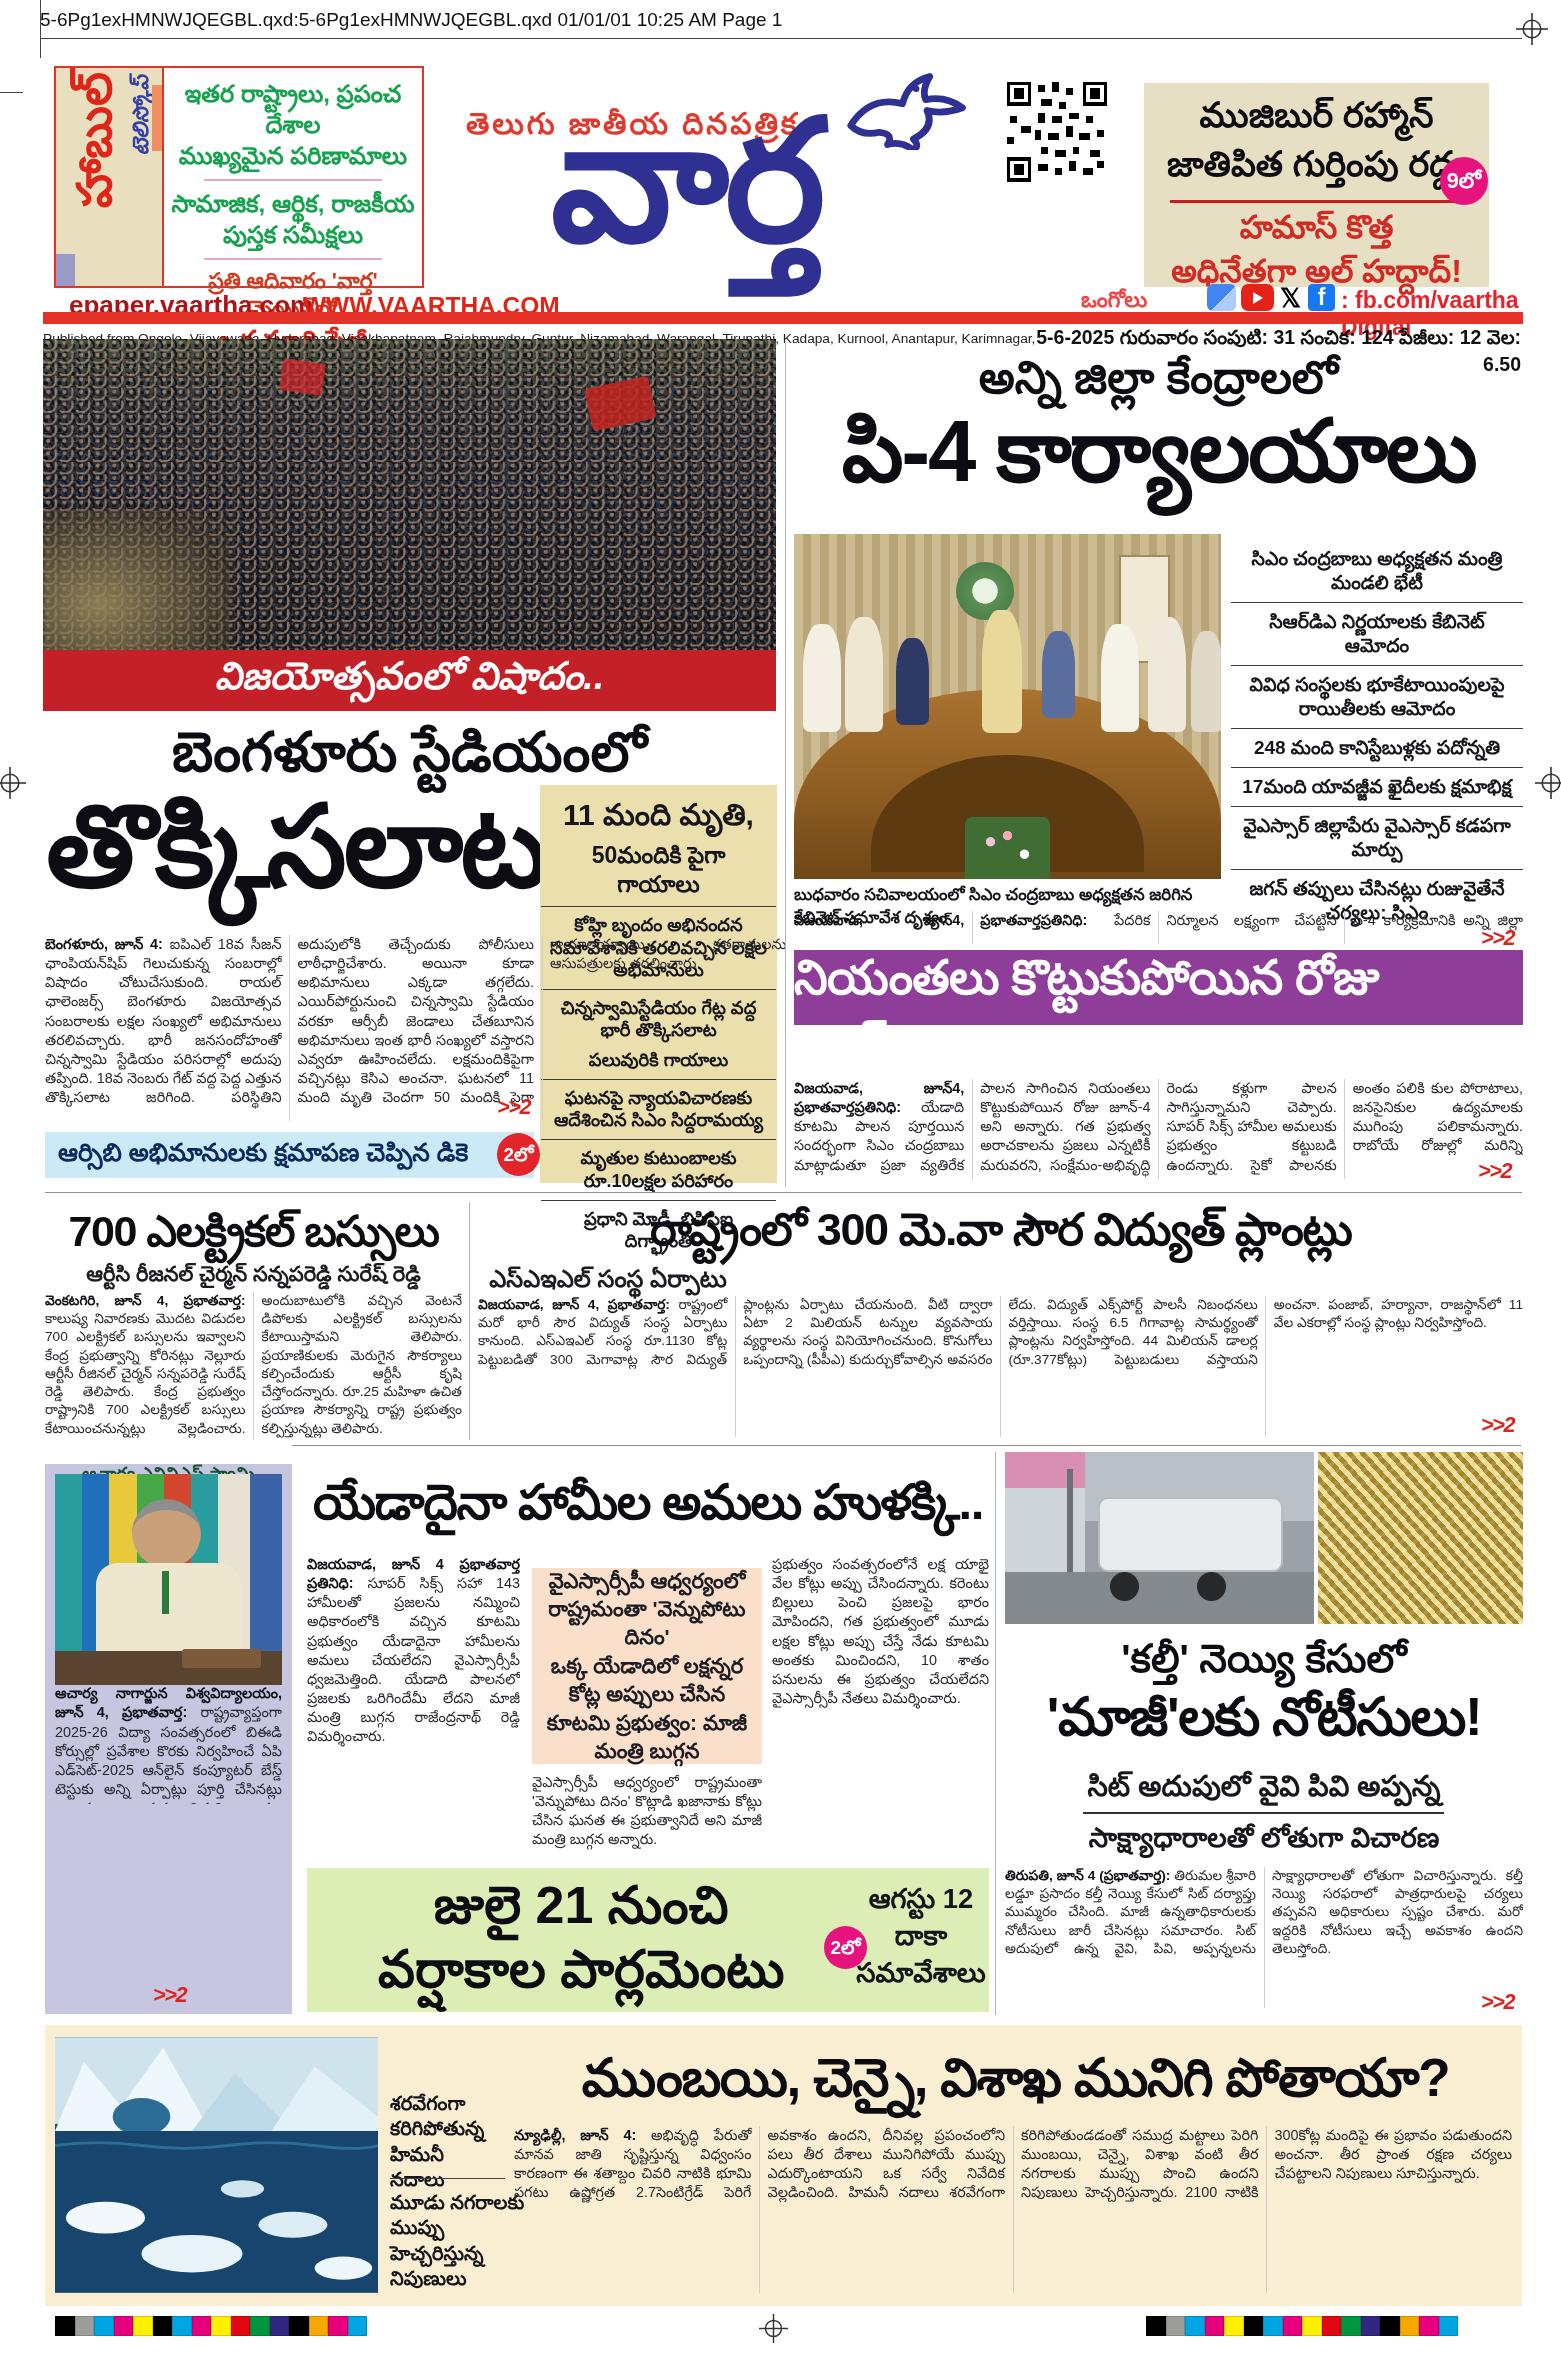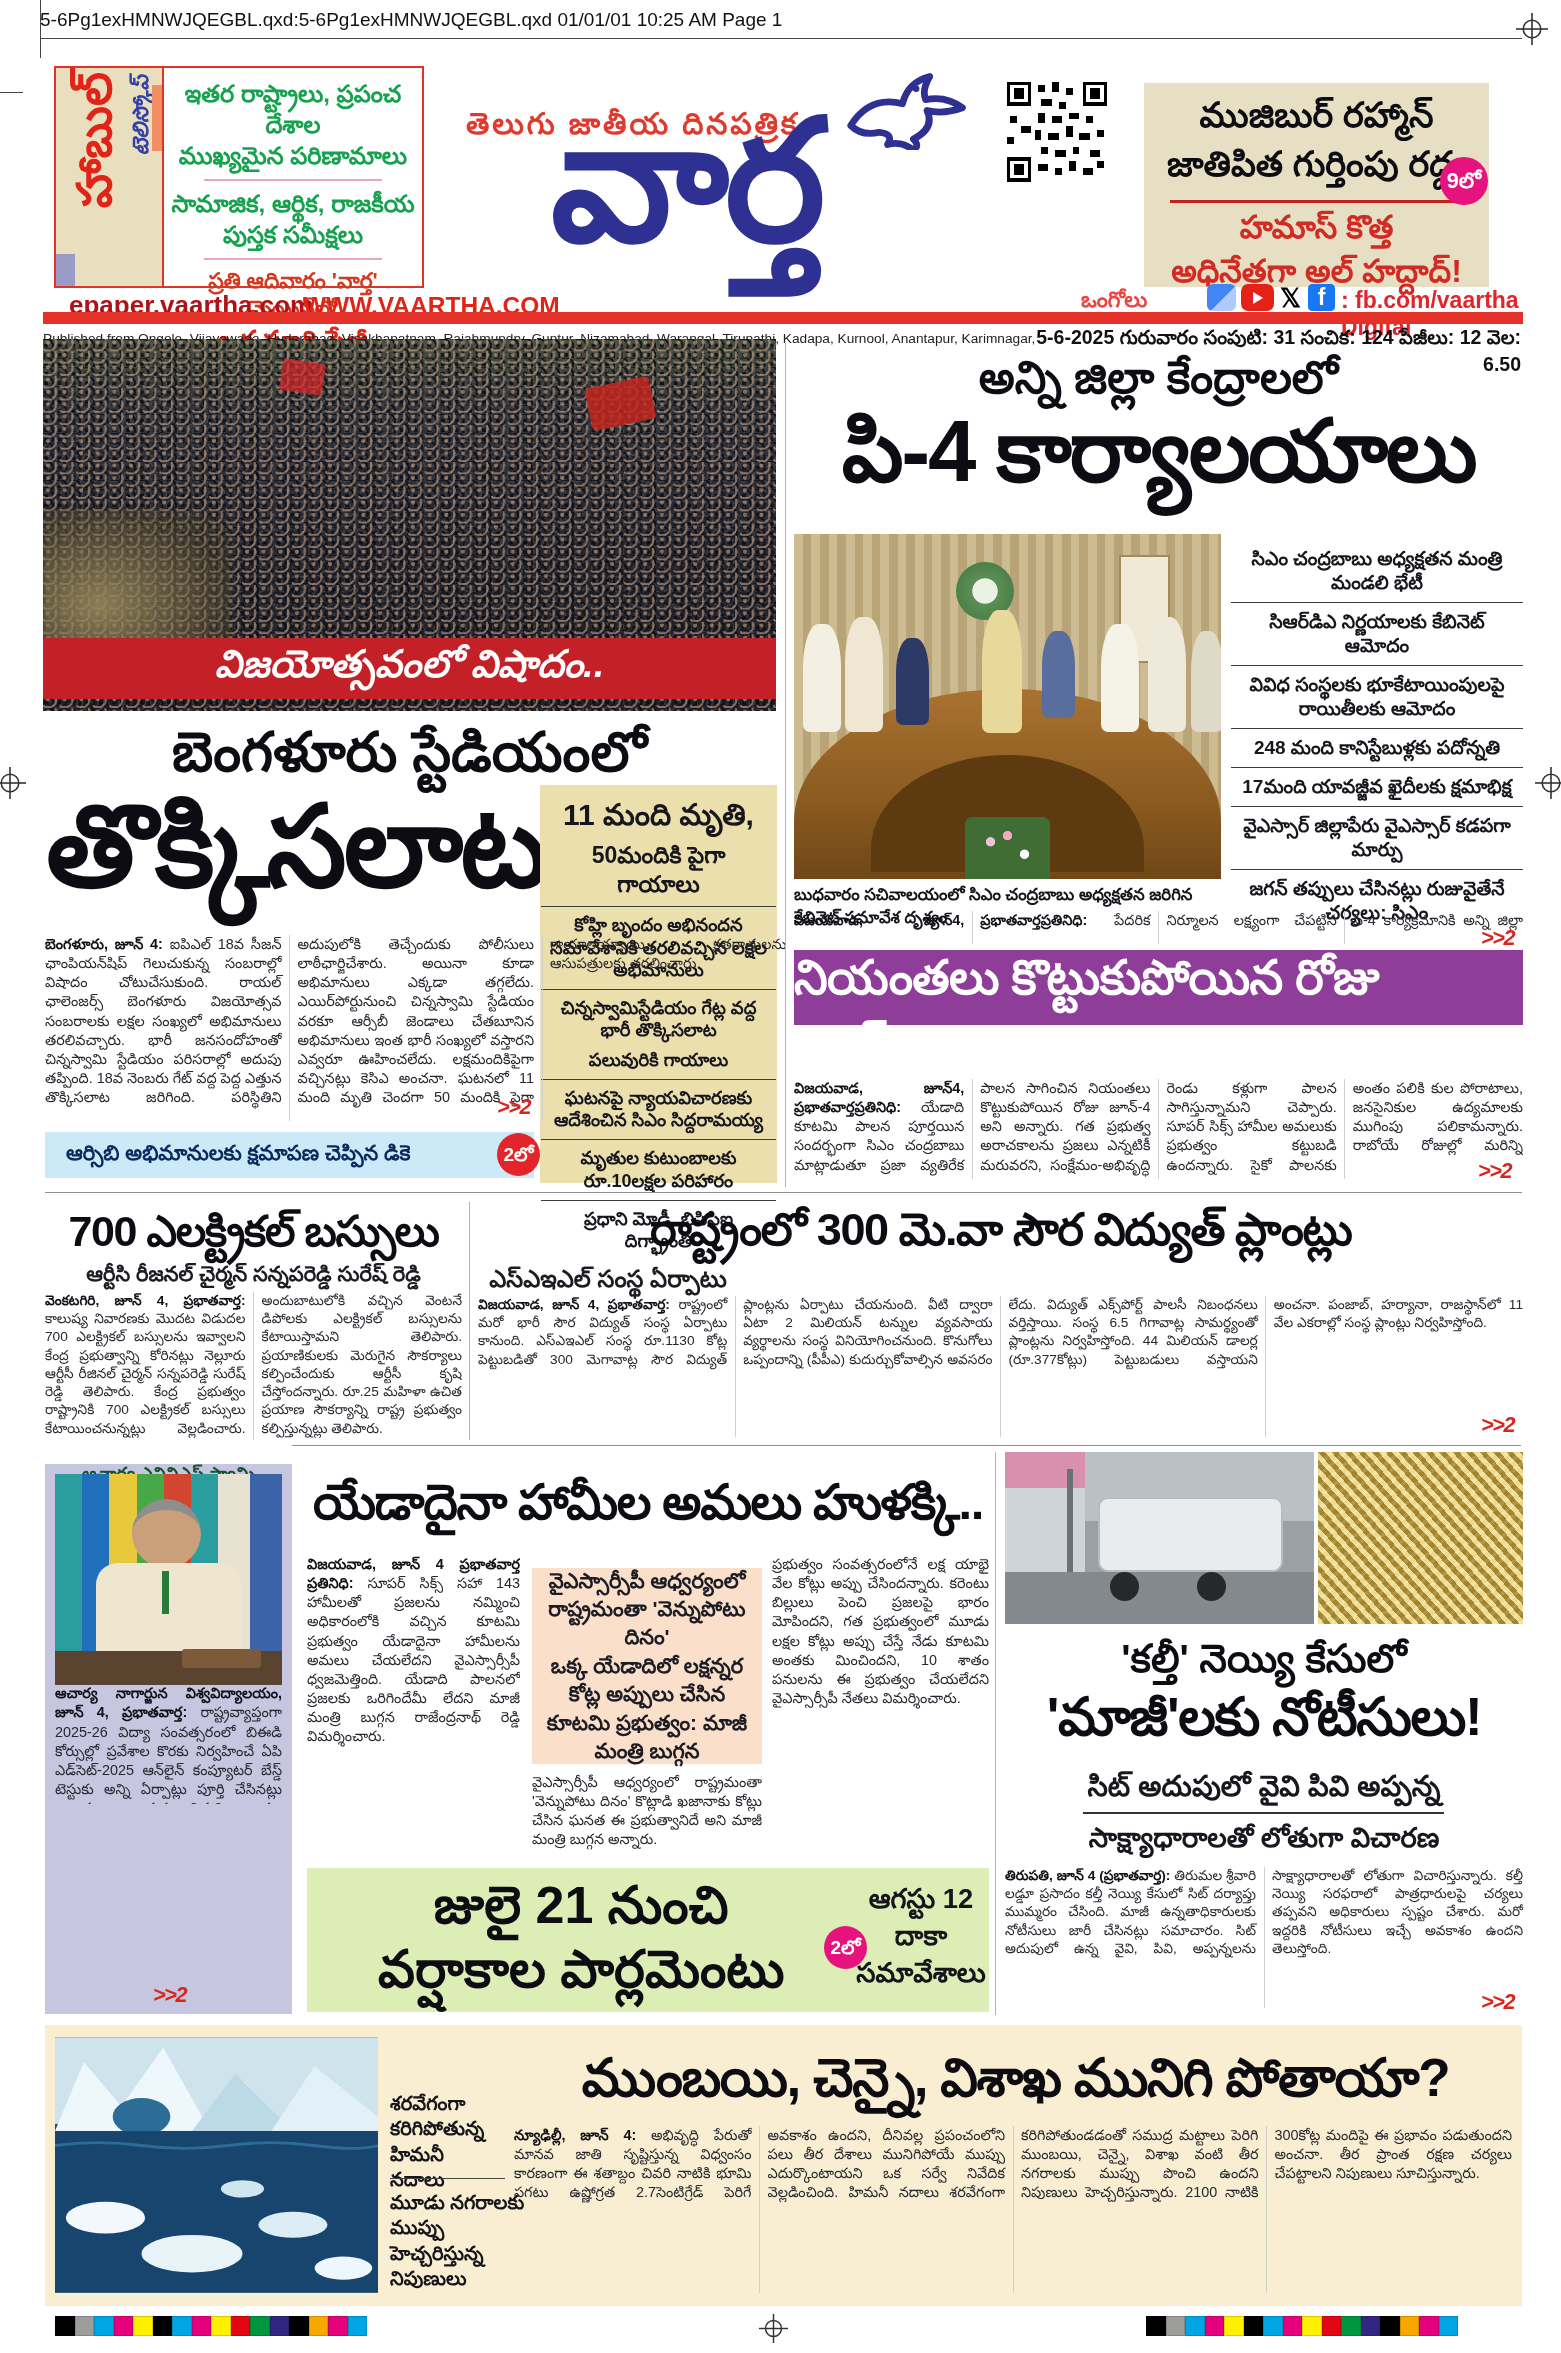--- a/index.html
+++ b/index.html
@@ -147,21 +147,21 @@
   <div class="abs" style="left:43px;top:312px;width:1480px;height:12.3px;background:#e53228"></div>
   <div class="abs" style="left:43px;top:331px;width:1083px;font-size:13.7px;color:#222">Published from Ongole, Vijayawada, Hyderabad, Visakhapatnam, Rajahmundry, Guntur, Nizamabad, Warangal, Tirupathi, Kadapa, Kurnool, Anantapur,  Karimnagar, Mahabubnagar, Khammam, Nellore, Nalgonda, Tadepalligudem, Srikakulam</div>
   <div class="abs" style="left:996px;top:326px;width:525px;text-align:right;font-size:19.5px;font-weight:800;color:#111">5-6-2025 గురువారం సంపుటి: 31 సంచిక: 124 పేజీలు: 12 వెల: 6.50</div>
 
   <div class="photo" style="left:43px;top:339px;width:733px;height:372px">
     <div style="position:absolute;inset:0;background:linear-gradient(180deg,#47523f 0%,#39413a 9%,#2f333b 20%,#23262e 60%,#1d2026 100%)"></div>
     <div style="position:absolute;inset:0;background-image:repeating-radial-gradient(circle at 5px 3.6px,rgba(226,178,140,.55) 0 1.9px,transparent 2.2px 7.2px),repeating-radial-gradient(circle at 2.9px 6.5px,rgba(12,12,20,.85) 0 2.2px,transparent 2.2px 5.8px),repeating-radial-gradient(circle at 8px 2.2px,rgba(90,100,120,.35) 0 1.4px,transparent 1.4px 5px);background-size:16.6px 12.3px,13.7px 9.4px,21px 15px"></div>
     <div style="position:absolute;left:0;bottom:43px;width:188px;height:159px;background:radial-gradient(ellipse at 30% 60%,rgba(150,135,90,.9),rgba(90,80,50,.4) 70%,transparent);filter:blur(1.4px)"></div>
     <div style="position:absolute;right:123px;top:43px;width:65px;height:43px;background:#c3261f;transform:rotate(-12deg);border-radius:4.3px;opacity:.85"></div>
     <div style="position:absolute;left:238px;top:21.7px;width:43px;height:32px;background:#d8232a;transform:rotate(8deg);border-radius:2.9px;opacity:.7"></div>
-    <div style="position:absolute;left:0;bottom:12px;width:100%;height:61px;background:#c32127;display:flex;align-items:center;justify-content:center">
+    <div style="position:absolute;left:0;bottom:0;width:100%;height:61px;background:#c32127;display:flex;align-items:center;justify-content:center">
       <span style="color:#fff;font-style:italic;font-weight:800;font-size:38px">విజయోత్సవంలో విషాదం..</span>
     </div>
   </div>
 
   <div class="abs c hl" style="left:43px;top:720px;width:733px;font-size:55px">బెంగళూరు స్టేడియంలో</div>
   <div class="abs hl" style="left:46px;top:785px;width:491px;font-size:114px;line-height:1.08;letter-spacing:-2.9px">తొక్కిసలాట</div>
 
   <div class="abs" style="left:540px;top:785px;width:237px;height:398px;background:#ecdfae;padding:4.3px 1.4px">
     <div class="sideitem" style="font-size:30px">11 మంది మృతి,</div>
     <div class="sideitem" style="font-size:23px;padding-top:0">50మందికి పైగా గాయాలు</div>
@@ -173,21 +173,21 @@
     <div class="sideitem sep" style="font-size:18px;font-weight:700">ప్రధాని మోడీ, బిసిసిఐ దిగ్భ్రాంతి</div>
   </div>
 
   <div class="abs cols2 body-txt" style="left:45px;top:935px;width:489px;height:186px">
     <span class="dl">బెంగళూరు, జూన్ 4:</span>
     <span>ఐపిఎల్ 18వ సీజన్ ఛాంపియన్‌షిప్ గెలుచుకున్న సంబరాల్లో విషాదం చోటుచేసుకుంది. రాయల్ ఛాలెంజర్స్ బెంగళూరు విజయోత్సవ సంబరాలకు లక్షల సంఖ్యలో అభిమానులు తరలివచ్చారు. భారీ జనసందోహంతో చిన్నస్వామి స్టేడియం పరిసరాల్లో అదుపు తప్పింది. 18వ నెంబరు గేట్ వద్ద పెద్ద ఎత్తున తొక్కిసలాట జరిగింది. పరిస్థితిని అదుపులోకి తెచ్చేందుకు పోలీసులు లాఠీఛార్జిచేశారు. అయినా కూడా అభిమానులు ఎక్కడా తగ్గలేదు. ఎయిర్‌పోర్టునుంచి చిన్నస్వామి స్టేడియం వరకూ ఆర్సీబీ జెండాలు చేతబూనిన అభిమానులు ఇంత భారీ సంఖ్యలో వస్తారని ఎవ్వరూ ఊహించలేదు. లక్షమందికిపైగా వచ్చినట్లు కెసిఎ అంచనా. ఘటనలో 11 మంది మృతి చెందగా 50 మందికి పైగా గాయాలయ్యాయి. క్షతగాత్రులను ఆసుపత్రులకు తరలించారు.</span>
   </div>
   <div class="more" style="left:497px;top:1094px">&gt;&gt;2</div>
 
   <div class="abs" style="left:45px;top:1132px;width:489px;height:46px;background:#cbe9f7;display:flex;align-items:center">
-    <span style="font-size:21px;font-weight:800;color:#0a2a5e;margin-left:21px">ఆర్సిబి అభిమానులకు క్షమాపణ చెప్పిన డికె</span>
+    <span style="font-size:25px;font-weight:800;color:#0a2a5e;margin-left:13px">ఆర్సిబి అభిమానులకు క్షమాపణ చెప్పిన డికె</span>
   </div>
   <div class="badge" style="left:497px;top:1133px;width:43px;height:43px;background:#e3252b;font-size:19px">2లో</div>
 
   <div class="vr" style="left:785px;top:343px;height:844px"></div>
 
   <div class="abs c hl" style="left:794px;top:352px;width:729px;font-size:45px">అన్ని జిల్లా కేంద్రాలలో</div>
   <div class="abs c hl" style="left:794px;top:401px;width:729px;font-size:87px;letter-spacing:-2.2px">పి-4 కార్యాలయాలు</div>
 
   <div class="photo" style="left:794px;top:534px;width:427px;height:345px;background:#8a7a5a">
     <div style="position:absolute;inset:0;background:repeating-linear-gradient(90deg,#cdbb92 0 8.7px,#b9a478 8.7px 17.3px)"></div>

